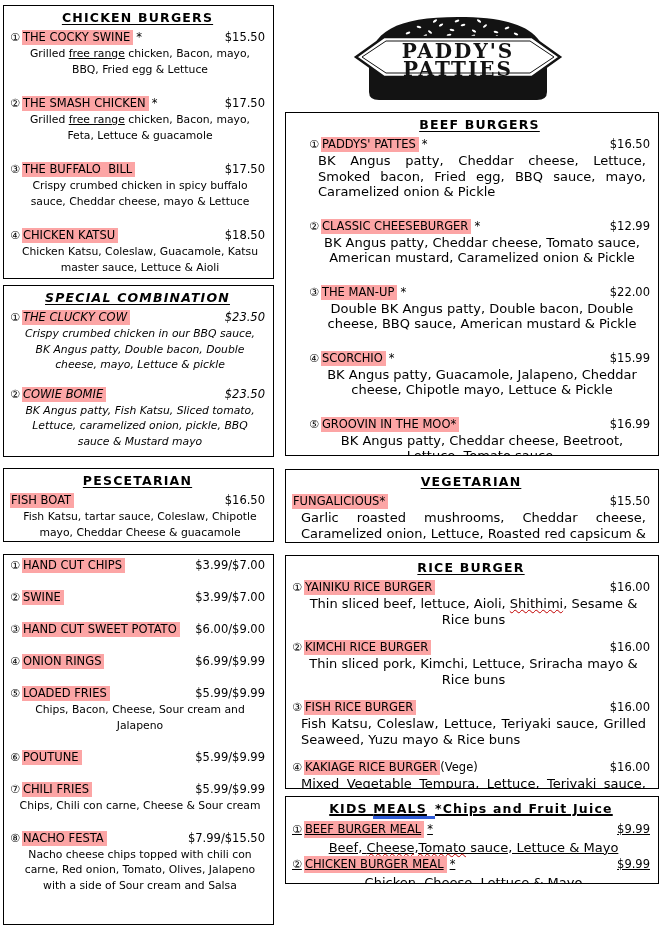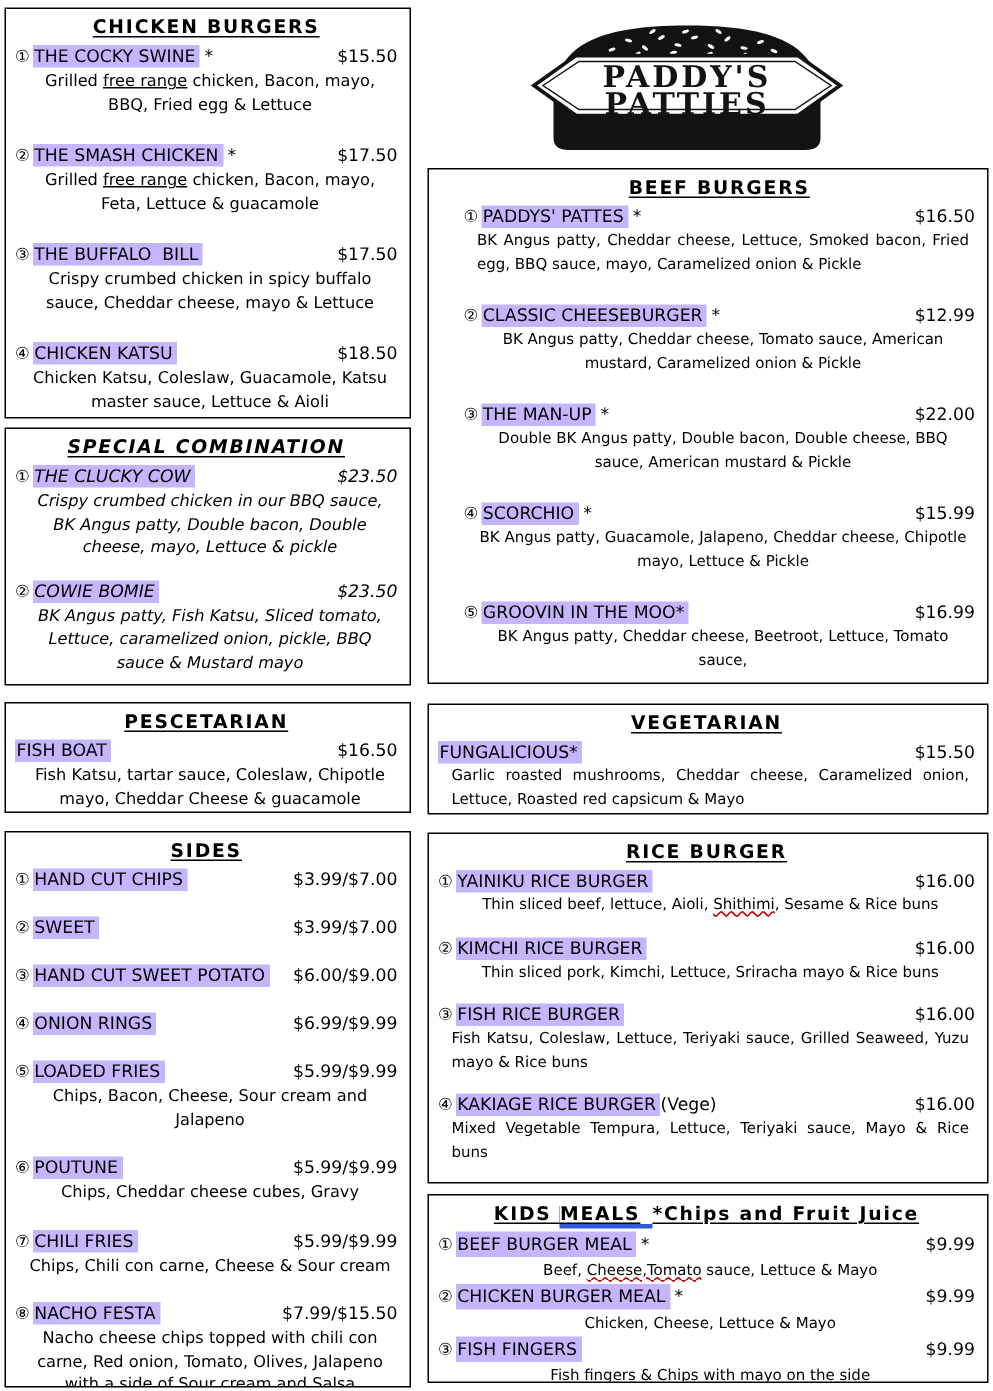--- a/index.html
+++ b/index.html
@@ -14,43 +14,43 @@
   .col-right { left:285px; width:374px; }
 
   .box { border:1.6px solid #000; background:#fff; padding:3px 8px 2px 6px; overflow:hidden; }
 
   .title { text-align:center; font-weight:bold; font-size:12.5px; letter-spacing:1.2px; margin:1px 0 5px; }
   .title .tline { text-decoration:underline; text-underline-offset:2px; }
 
   .item { }
   .row { display:flex; align-items:baseline; font-size:11.5px; line-height:15px; white-space:pre; }
   .num { flex:none; margin-right:2px; font-size:11px; }
-  .name { background:#c4b5fd; padding:0 3px 0 1px; white-space:pre; }
+  .name { background:#fca5a5; padding:0 3px 0 1px; white-space:pre; }
   .after { margin-left:3px; white-space:pre; }
   .price { margin-left:auto; flex:none; padding-left:6px; }
 
   .desc { font-size:10.8px; line-height:15.5px; margin:1px 4px 0 9px;text-align:center; }
-  .col-right .desc { font-size:10px; }
+  .col-right .desc { font-size:13px; }
   .just { text-align:justify; text-justify:inter-word; }
 
   .u { text-decoration:underline; }
   .sp-red { text-decoration-line:underline; text-decoration-style:wavy; text-decoration-color:#c00000; text-decoration-thickness:1px; }
   .gram-blue { box-shadow:0 3px 0 0 #2e5bd7; padding-right:8px; }
 
   
   #sec-chicken { height:274px; margin-bottom:6px; }
   #sec-special { height:172px; margin-bottom:11px;font-style:italic; }
   #sec-pesc    { height:74px;  margin-bottom:12px; }
   #sec-sides   { height:371px; }
   .logo-block  { height:107px; position:relative; }
   .logo-block svg { position:absolute; left:68px; top:3px; }
   #sec-beef    { height:344px; margin-bottom:13px;padding-left:23px; }
   #sec-veg     { height:74px;  margin-bottom:12px; }
   #sec-rice    { height:234px; margin-bottom:7px; }
-  #sec-kids    { height:126px; }
+  #sec-kids    { height:88px;text-decoration:underline; }
 
   #sec-chicken .item { margin-bottom:19px; }
   #sec-special .item { margin-bottom:14px; }
   #sec-sides   .item { margin-bottom:17px; }
   #sec-beef    .item { margin-bottom:19px; }
   #sec-rice    .item { margin-bottom:13px; }
   #sec-kids    .item { margin-bottom:1px; }
   #sec-kids    .row  { line-height:16.5px; }
   .box .item:last-child { margin-bottom:0; }
 </style>
@@ -115,41 +115,39 @@
       <div class="title"><span class="tline">PESCETARIAN</span></div>
       <div class="item">
         <div class="row">
           <span class="name">FISH BOAT</span><span class="price">$16.50</span>
         </div>
         <div class="desc">Fish Katsu, tartar sauce, Coleslaw, Chipotle mayo, Cheddar Cheese &amp; guacamole</div>
       </div>
     </div>
 
     <div class="box" id="sec-sides">
-      <div class="title"><span class="tline">SIDES</span></div>
 
       <div class="item">
         <div class="row"><span class="num">①</span><span class="name">HAND CUT CHIPS</span><span class="price">$3.99/$7.00</span></div>
       </div>
       <div class="item">
-        <div class="row"><span class="num">②</span><span class="name">SWEET</span><span class="price">$3.99/$7.00</span></div>
+        <div class="row"><span class="num">②</span><span class="name">SWINE</span><span class="price">$3.99/$7.00</span></div>
       </div>
       <div class="item">
         <div class="row"><span class="num">③</span><span class="name">HAND CUT SWEET POTATO</span><span class="price">$6.00/$9.00</span></div>
       </div>
       <div class="item">
         <div class="row"><span class="num">④</span><span class="name">ONION RINGS</span><span class="price">$6.99/$9.99</span></div>
       </div>
       <div class="item">
         <div class="row"><span class="num">⑤</span><span class="name">LOADED FRIES</span><span class="price">$5.99/$9.99</span></div>
         <div class="desc">Chips, Bacon, Cheese, Sour cream and Jalapeno</div>
       </div>
       <div class="item">
         <div class="row"><span class="num">⑥</span><span class="name">POUTUNE</span><span class="price">$5.99/$9.99</span></div>
-        <div class="desc">Chips, Cheddar cheese cubes, Gravy</div>
       </div>
       <div class="item">
         <div class="row"><span class="num">⑦</span><span class="name">CHILI FRIES</span><span class="price">$5.99/$9.99</span></div>
         <div class="desc">Chips, Chili con carne, Cheese &amp; Sour cream</div>
       </div>
       <div class="item">
         <div class="row"><span class="num">⑧</span><span class="name">NACHO FESTA</span><span class="price">$7.99/$15.50</span></div>
         <div class="desc">Nacho cheese chips topped with chili con carne, Red onion, Tomato, Olives, Jalapeno with a side of Sour cream and Salsa</div>
       </div>
     </div>

